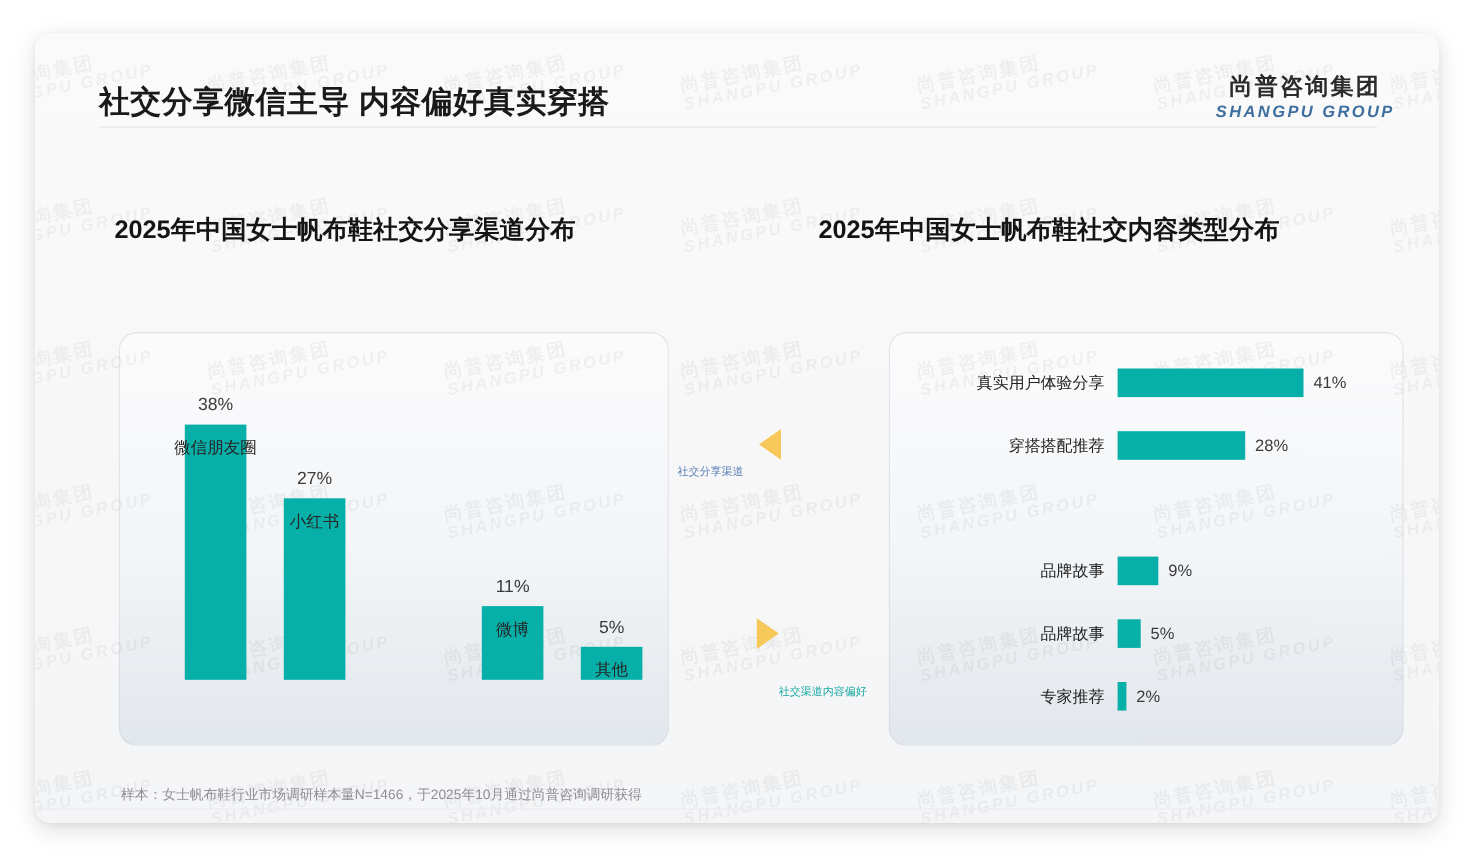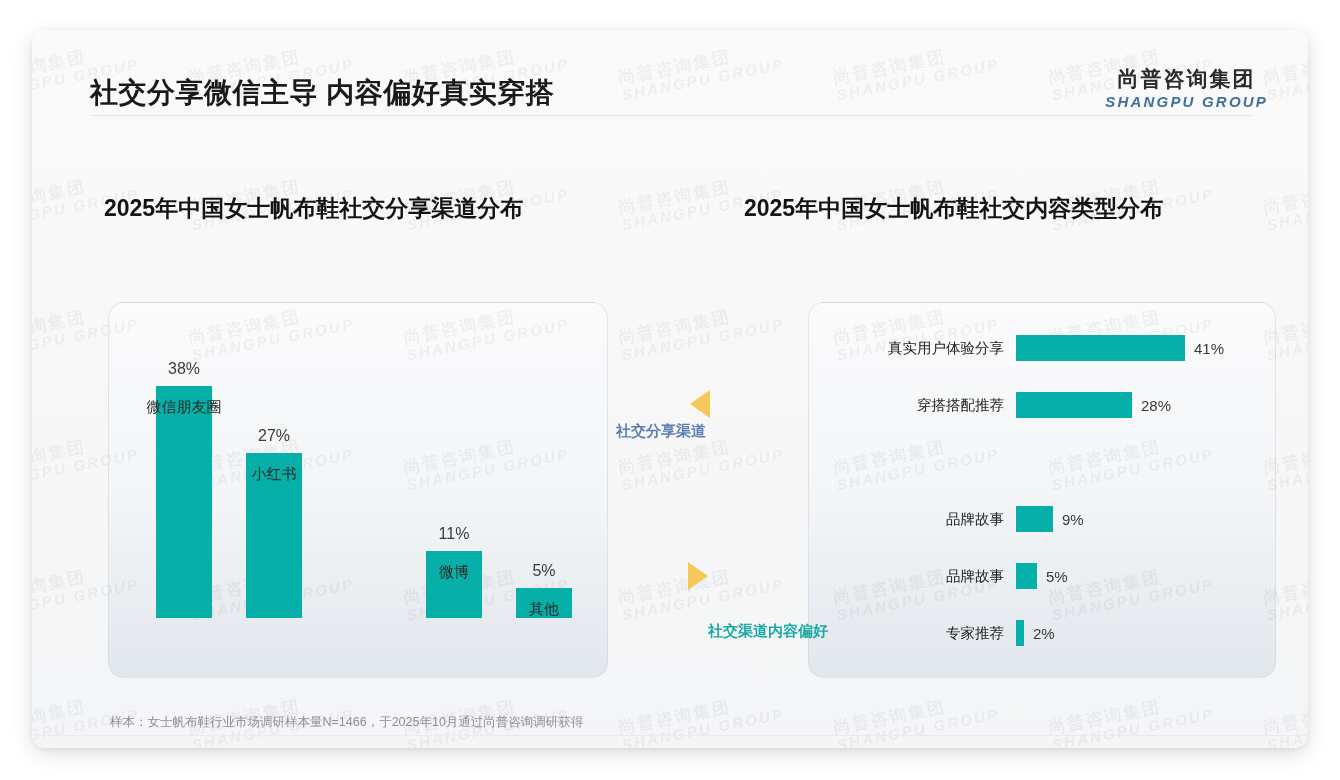--- a/index.html
+++ b/index.html
@@ -111,21 +111,21 @@
     background: linear-gradient(180deg, #fbfbfc 0%, #f3f5f7 52%, #e2e7ec 100%);
     border: 1px solid rgba(205,212,220,0.55);
     z-index: 2;
   }
   #panel-left  { left: 76px;  top: 272px; width: 500px; height: 376px; }
   #panel-right { left: 776px; top: 272px; width: 468px; height: 376px; }
 
   
   #bar-chart {
     position: absolute;
-    left: 72px;
+    left: 84px;
     top: 272px;
     width: 500px;
     height: 376px;
     z-index: 5;
   }
   .vbar-group {
     position: absolute;
     bottom: 60px;
     width: 68px;
     text-align: center;
@@ -206,21 +206,21 @@
   .tri-left {
     border-top: 14px solid transparent;
     border-bottom: 14px solid transparent;
     border-right: 20px solid #f6c85a;
   }
   .tri-right {
     border-top: 14px solid transparent;
     border-bottom: 14px solid transparent;
     border-left: 20px solid #f6c85a;
   }
-  .annot-text { font-size: 15px; font-weight: 700; }
+  .annot-text { font-size: 10px; font-weight: 400; }
 
   #annot-1 { left: 584px; top: 360px; }
   #annot-1 .annot-tri { left: 74px; top: 0; }
   #annot-1 .annot-text { position: absolute; left: 0; top: 32px; color: #5a7fb5; }
 
   #annot-2 { left: 656px; top: 532px; }
   #annot-2 .annot-tri { left: 0; top: 0; }
   #annot-2 .annot-text { position: absolute; left: 20px; top: 44px; color: #1aa9a4; margin-top: 16px; }
 
   

